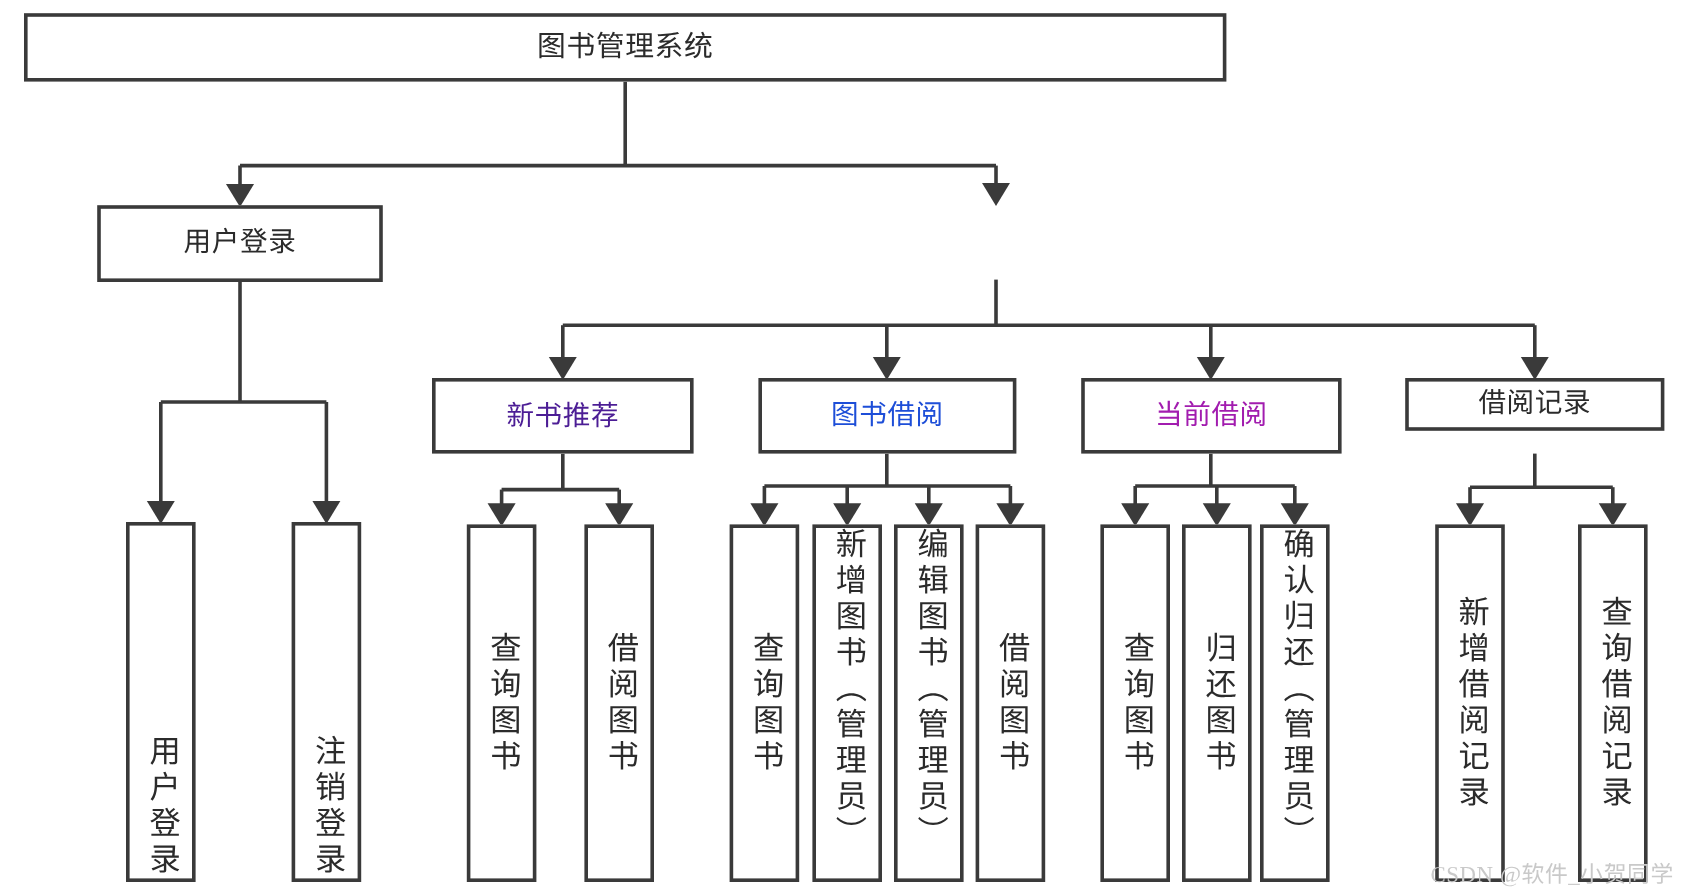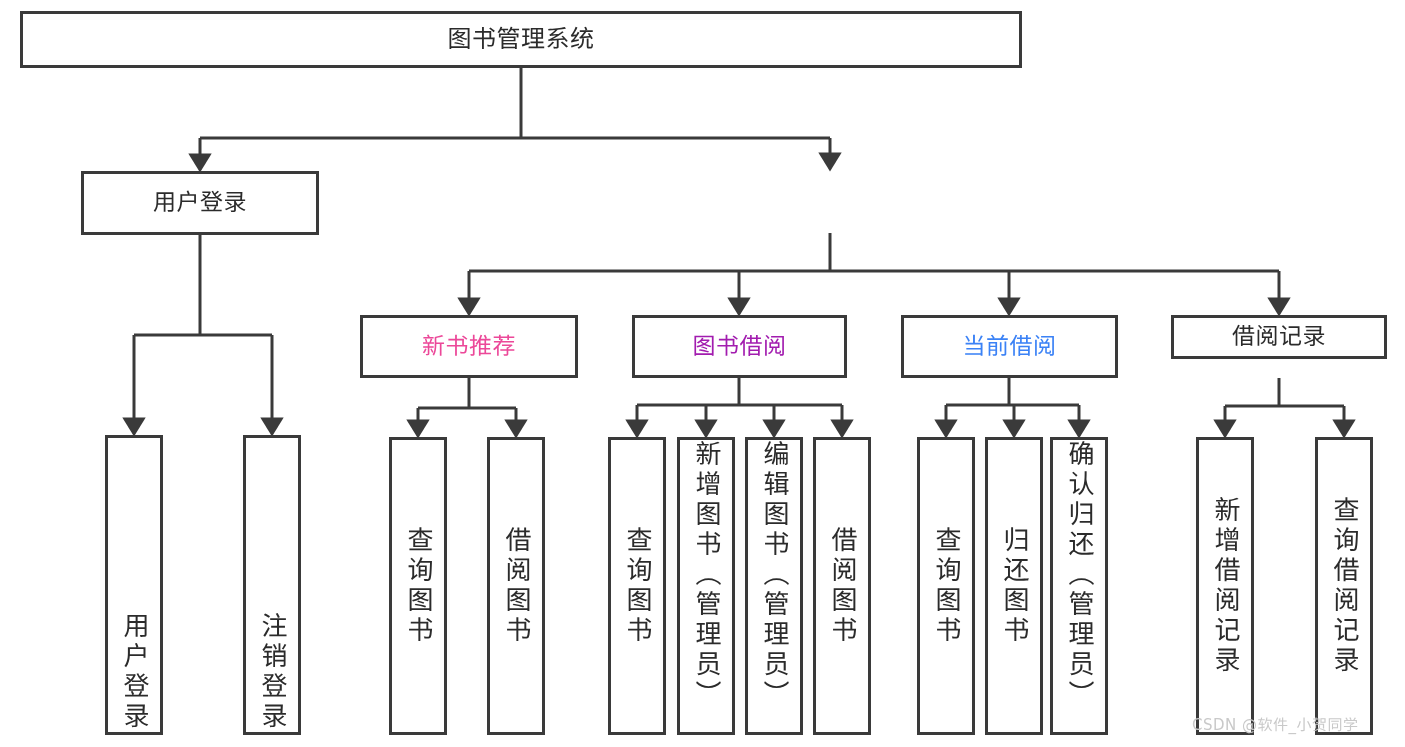--- a/index.html
+++ b/index.html
@@ -70,24 +70,25 @@
   }
   .node.vert.anchor-end {
     align-items: flex-end;
   }
   .node.vert.anchor-start {
     align-items: flex-start;
   }
   #watermark {
     position: absolute;
     color: #c9c9c9;
-    font-size: 15px;
+    font-size: 19px;
     white-space: nowrap;
     letter-spacing: 0.5px;
     pointer-events: none;
+    font-family: Liberation Serif, serif;
   }
 </style>
 </head>
 <body>
 
 <div id="diagram-root" style="background: rgb(255, 255, 255); border-radius: 10px;">
 
   <svg id="edge-layer" viewBox="0 0 1405 747">
     <defs>
       <marker id="arrowhead" markerWidth="9" markerHeight="9" refX="3.2" refY="4.5" orient="auto" markerUnits="strokeWidth">
@@ -141,27 +142,27 @@
 
   <div class="node horiz root" style="left: 20px; top: 11px; width: 1002px; height: 57px; border-color: rgb(58, 58, 58);">
     <span class="node-label" style="color: rgb(43, 43, 43);">图书管理系统</span>
   </div>
 
   <div class="node horiz" style="left: 81px; top: 171px; width: 238px; height: 64px; border-color: rgb(58, 58, 58);">
     <span class="node-label" style="color: rgb(43, 43, 43);">用户登录</span>
   </div>
 
   <div class="node horiz" style="left: 360px; top: 315px; width: 218px; height: 63px; border-color: rgb(58, 58, 58);">
-    <span class="node-label" style="color: #ec4899; font-family: Liberation Serif, serif;">新书推荐</span>
+    <span class="node-label" style="color: #4c1d95; font-family: Liberation Serif, serif;">新书推荐</span>
   </div>
   <div class="node horiz" style="left: 632px; top: 315px; width: 215px; height: 63px; border-color: rgb(58, 58, 58);">
-    <span class="node-label" style="color: #a21caf;">图书借阅</span>
+    <span class="node-label" style="color: #1d4ed8;">图书借阅</span>
   </div>
   <div class="node horiz" style="left: 901px; top: 315px; width: 217px; height: 63px; border-color: rgb(58, 58, 58);">
-    <span class="node-label" style="color: #3b82f6;">当前借阅</span>
+    <span class="node-label" style="color: #a21caf;">当前借阅</span>
   </div>
   <div class="node horiz" style="left: 1171px; top: 315px; width: 216px; height: 44px; border-color: rgb(58, 58, 58);">
     <span class="node-label" style="color: rgb(43, 43, 43);">借阅记录</span>
   </div>
 
   <div class="node vert anchor-end" style="left: 105px; top: 435px; width: 58px; height: 300px; border-color: rgb(58, 58, 58);">
     <span class="node-label" style="color: rgb(43, 43, 43);">用户登录</span>
   </div>
   <div class="node vert anchor-end" style="left: 243px; top: 435px; width: 58px; height: 300px; border-color: rgb(58, 58, 58);">
     <span class="node-label" style="color: rgb(43, 43, 43);">注销登录</span>

